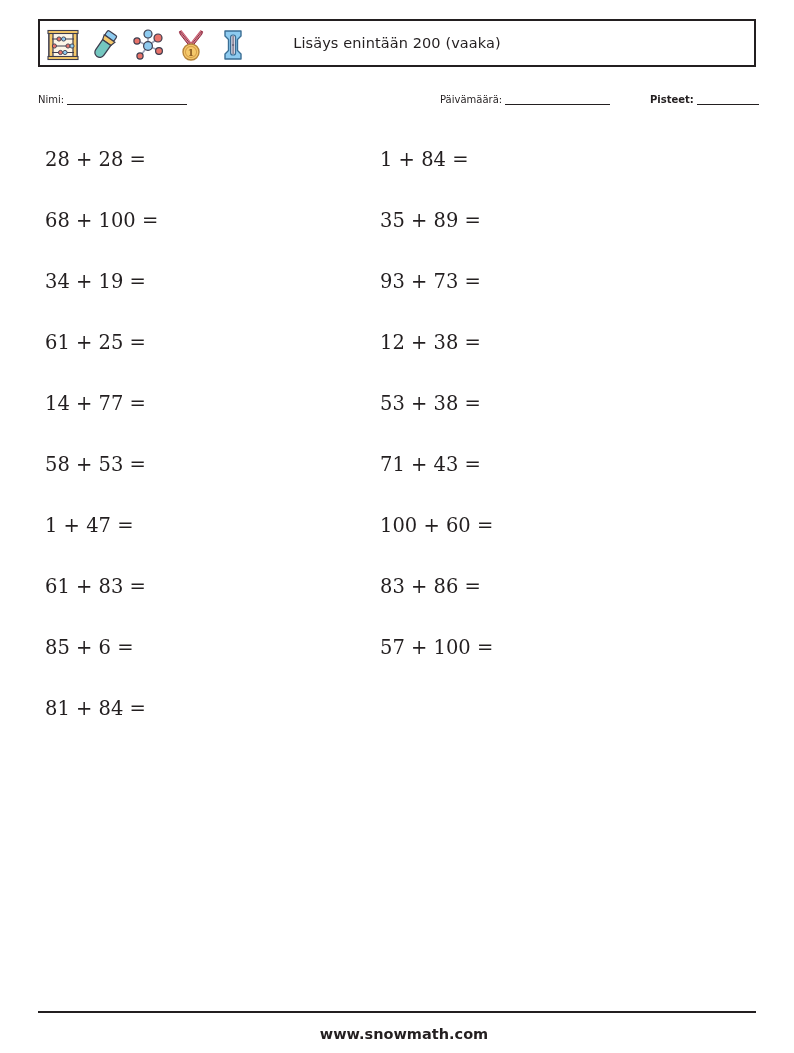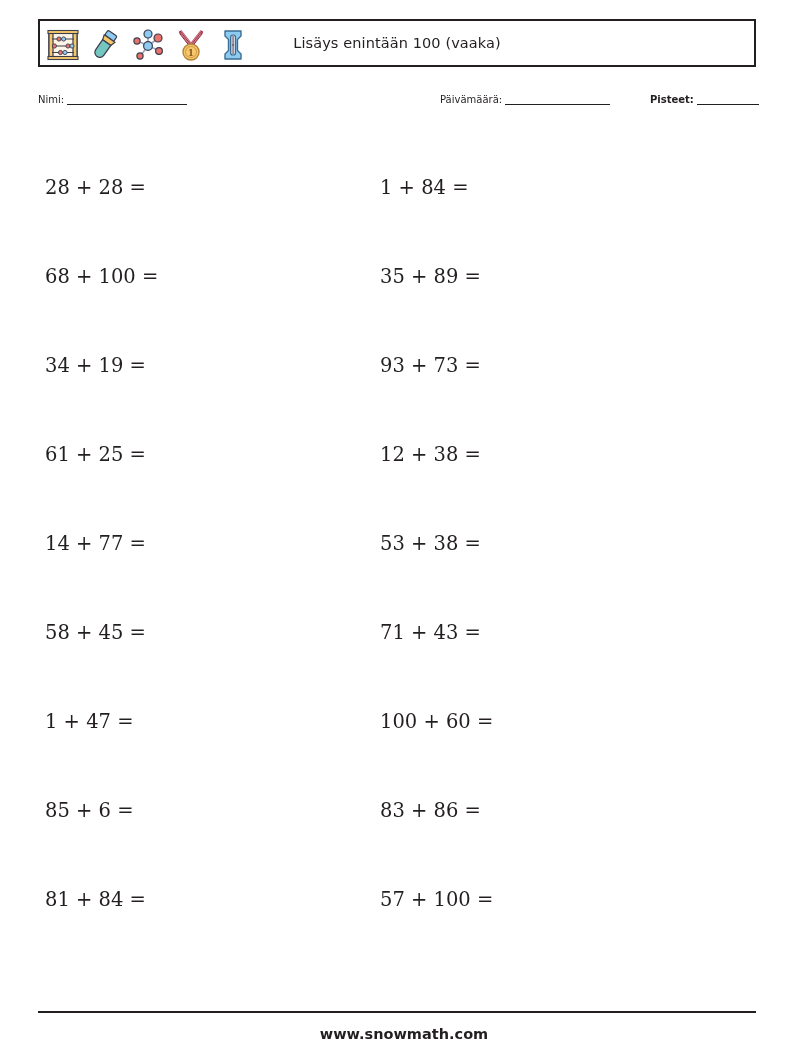--- a/index.html
+++ b/index.html
@@ -106,21 +106,20 @@
   }
   .col-left  { left: 45px;  width: 320px; }
   .col-right { left: 380px; width: 320px; }
   .problem {
     height: 61px;
     line-height: 34px;
     font-family: "DejaVu Serif", serif;
     font-size: 19.5px;
     color: #231f20;
     white-space: nowrap;
-    margin-top: 28px;
   }
 
   
   .footer-rule {
     position: absolute;
     left: 38px;
     top: 1011px;
     width: 718px;
     height: 0;
     border-top: 2px solid #231f20;
@@ -137,21 +136,21 @@
     margin-left: 8px;
   }
 </style>
 </head>
 <body>
 
 <div class="page">
 
   <div class="header-box">
 
-    <div class="worksheet-title">Lisäys enintään 100 (vaaka)</div>
+    <div class="worksheet-title">Lisäys enintään 200 (vaaka)</div>
 
     <div class="icon-strip">
 
       <span>
         <svg width="34" height="34" viewBox="0 0 34 34">
           <rect x="3" y="4" width="28" height="26" rx="1.5" fill="#fdf5e6" stroke="#3d3d4e" stroke-width="1.4"></rect>
           <rect x="3" y="4" width="4" height="26" fill="#f5c96b" stroke="#3d3d4e" stroke-width="1.2"></rect>
           <rect x="27" y="4" width="4" height="26" fill="#f5c96b" stroke="#3d3d4e" stroke-width="1.2"></rect>
           <rect x="2" y="2.5" width="30" height="3" fill="#f5c96b" stroke="#3d3d4e" stroke-width="1.1"></rect>
           <rect x="2" y="28.5" width="30" height="3" fill="#f5c96b" stroke="#3d3d4e" stroke-width="1.1"></rect>
@@ -233,22 +232,23 @@
   </div>
 
   <div class="problems">
 
     <div class="col col-left">
       <div class="problem">28 + 28 =</div>
       <div class="problem">68 + 100 =</div>
       <div class="problem">34 + 19 =</div>
       <div class="problem">61 + 25 =</div>
       <div class="problem">14 + 77 =</div>
-      <div class="problem">58 + 45 =</div>
+      <div class="problem">58 + 53 =</div>
       <div class="problem">1 + 47 =</div>
+      <div class="problem">61 + 83 =</div>
       <div class="problem">85 + 6 =</div>
       <div class="problem">81 + 84 =</div>
     </div>
 
     <div class="col col-right">
       <div class="problem">1 + 84 =</div>
       <div class="problem">35 + 89 =</div>
       <div class="problem">93 + 73 =</div>
       <div class="problem">12 + 38 =</div>
       <div class="problem">53 + 38 =</div>

